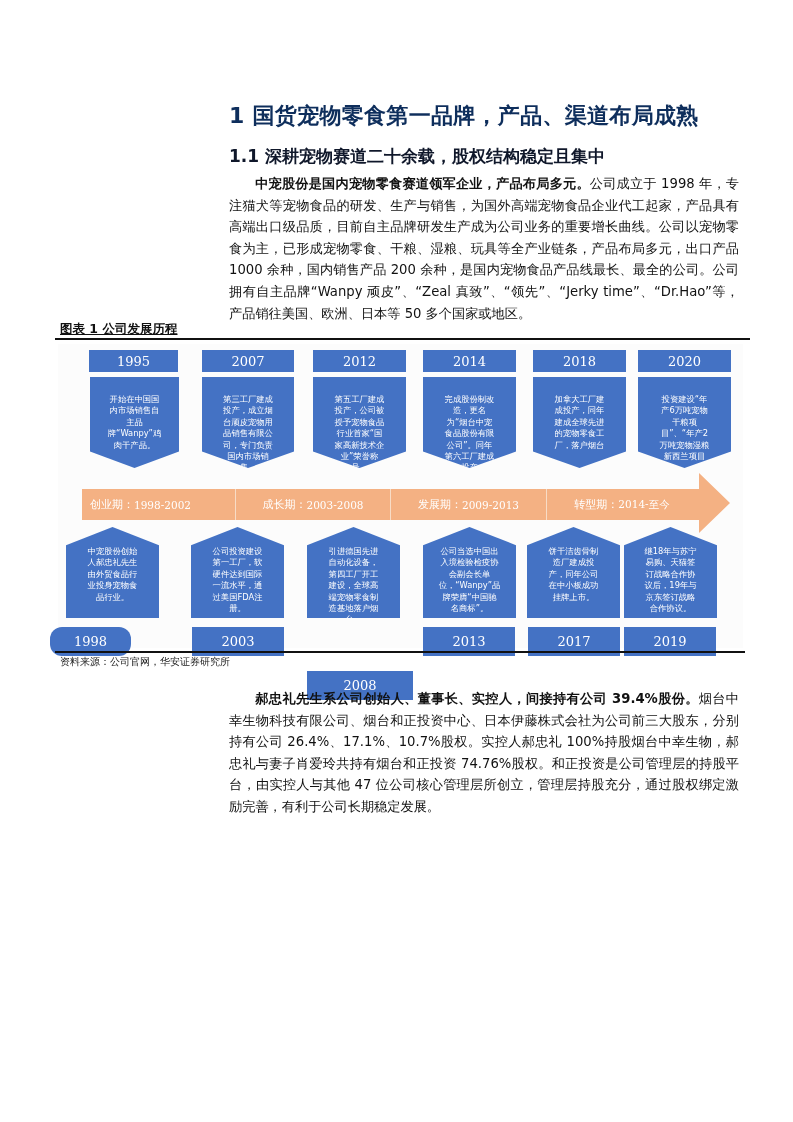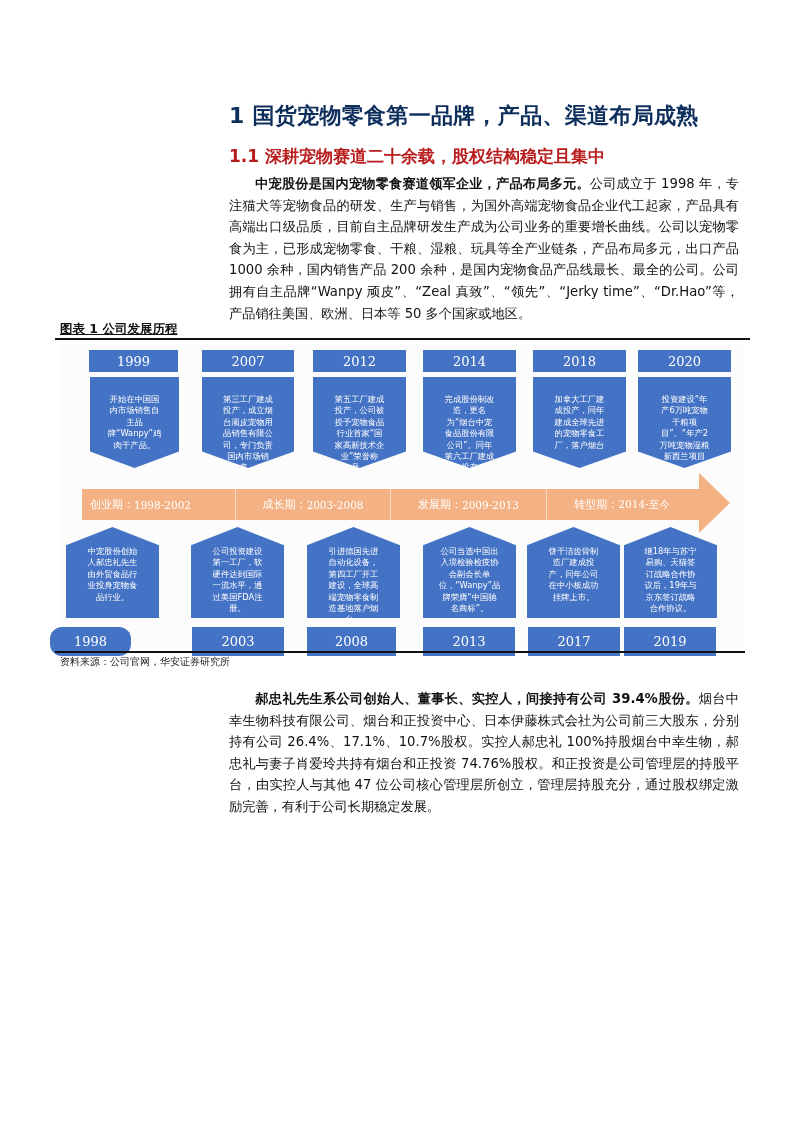--- a/index.html
+++ b/index.html
@@ -2,21 +2,21 @@
 <html><head>
 <meta charset="utf-8">
 <style>
   html, body { margin: 0; padding: 0; background: #ffffff; }
   body { width: 793px; height: 1122px; position: relative; overflow: hidden;
          font-family: "DejaVu Sans", "Liberation Sans", sans-serif; color: #111; }
   .abs { position: absolute; }
 
   .h1 { left: 229px; top: 101px; font-size: 22px; font-weight: bold; color: #0e2e5c;
         letter-spacing: 0.3px; white-space: nowrap; }
-  .h2 { left: 229px; top: 145px; font-size: 17px; font-weight: bold; color: #b91c1c;
+  .h2 { left: 229px; top: 145px; font-size: 17px; font-weight: bold; color: #0f172a;
         white-space: nowrap; }
   .para { left: 229px; width: 510px; font-size: 13.2px; line-height: 21.6px;
           text-align: justify; color: #111; }
   .para b { font-weight: bold; }
   .indent { display: inline-block; width: 26px; }
   .p1 { top: 173px; }
   .p2 { top: 688px; }
 
   .fig-title { left: 60px; top: 321px; font-size: 12.5px; font-weight: bold; color: #111; white-space: nowrap; text-decoration: underline; }
   .rule { height: 2px; background: #111; }
@@ -51,21 +51,21 @@
 
 <div class="abs h1">1 国货宠物零食第一品牌，产品、渠道布局成熟</div>
 <div class="abs h2">1.1  深耕宠物赛道二十余载，股权结构稳定且集中</div>
 
 <div class="abs para p1"><span class="indent"></span><b>中宠股份是国内宠物零食赛道领军企业，产品布局多元。</b><span>公司成立于 1998 年，专注猫犬等宠物食品的研发、生产与销售，为国外高端宠物食品企业代工起家，产品具有高端出口级品质，目前自主品牌研发生产成为公司业务的重要增长曲线。公司以宠物零食为主，已形成宠物零食、干粮、湿粮、玩具等全产业链条，产品布局多元，出口产品 1000 余种，国内销售产品 200 余种，是国内宠物食品产品线最长、最全的公司。公司拥有自主品牌“Wanpy 顽皮”、“Zeal 真致”、“领先”、“Jerky time”、“Dr.Hao”等，产品销往美国、欧洲、日本等 50 多个国家或地区。</span></div>
 
 <div class="abs fig-title">图表 1  公司发展历程</div>
 <div class="abs rule rule-top"></div>
 <div class="abs fig-bg"></div>
 
-<div class="yearbox top" style="left:89px;width:89px;">1999</div>
+<div class="yearbox top" style="left:89px;width:89px;">1995</div>
 <div class="yearbox top" style="left:202px;width:92px;">2007</div>
 <div class="yearbox top" style="left:313px;width:93px;">2012</div>
 <div class="yearbox top" style="left:423px;width:93px;">2014</div>
 <div class="yearbox top" style="left:533px;width:93px;">2018</div>
 <div class="yearbox top" style="left:638px;width:93px;">2020</div>
 
 <div class="pent down" style="left:90px;width:89px;">
     <span>开始在中国国内市场销售自主品牌“Wanpy”鸡肉干产品。</span>
   </div>
 <div class="pent down" style="left:202px;width:92px;">
@@ -121,21 +121,21 @@
   </div>
 <div class="pent up" style="left:527px;width:93px;">
     <span>饼干洁齿骨制造厂建成投产，同年公司在中小板成功挂牌上市。</span>
   </div>
 <div class="pent up" style="left:624px;width:93px;">
     <span>继18年与苏宁易购、天猫签订战略合作协议后，19年与京东签订战略合作协议。</span>
   </div>
 
 <div class="yearbox bot" style="left:50px;width:81px;border-radius:12px;">1998</div>
 <div class="yearbox bot" style="left:192px;width:92px;">2003</div>
-<div class="yearbox bot" style="left:307px;width:89px;">2008</div>
+<div class="yearbox bot" style="left:307px;width:106px;margin-top:44px;">2008</div>
 <div class="yearbox bot" style="left:423px;width:92px;">2013</div>
 <div class="yearbox bot" style="left:528px;width:92px;">2017</div>
 <div class="yearbox bot" style="left:624px;width:92px;">2019</div>
 
 <div class="abs rule rule-bot"></div>
 <div class="abs source">资料来源：公司官网，华安证券研究所</div>
 
 <div class="abs para p2"><span class="indent"></span><b>郝忠礼先生系公司创始人、董事长、实控人，间接持有公司 39.4%股份。</b><span>烟台中幸生物科技有限公司、烟台和正投资中心、日本伊藤株式会社为公司前三大股东，分别持有公司 26.4%、17.1%、10.7%股权。实控人郝忠礼 100%持股烟台中幸生物，郝忠礼与妻子肖爱玲共持有烟台和正投资 74.76%股权。和正投资是公司管理层的持股平台，由实控人与其他 47 位公司核心管理层所创立，管理层持股充分，通过股权绑定激励完善，有利于公司长期稳定发展。</span></div>
 
 </body></html>

